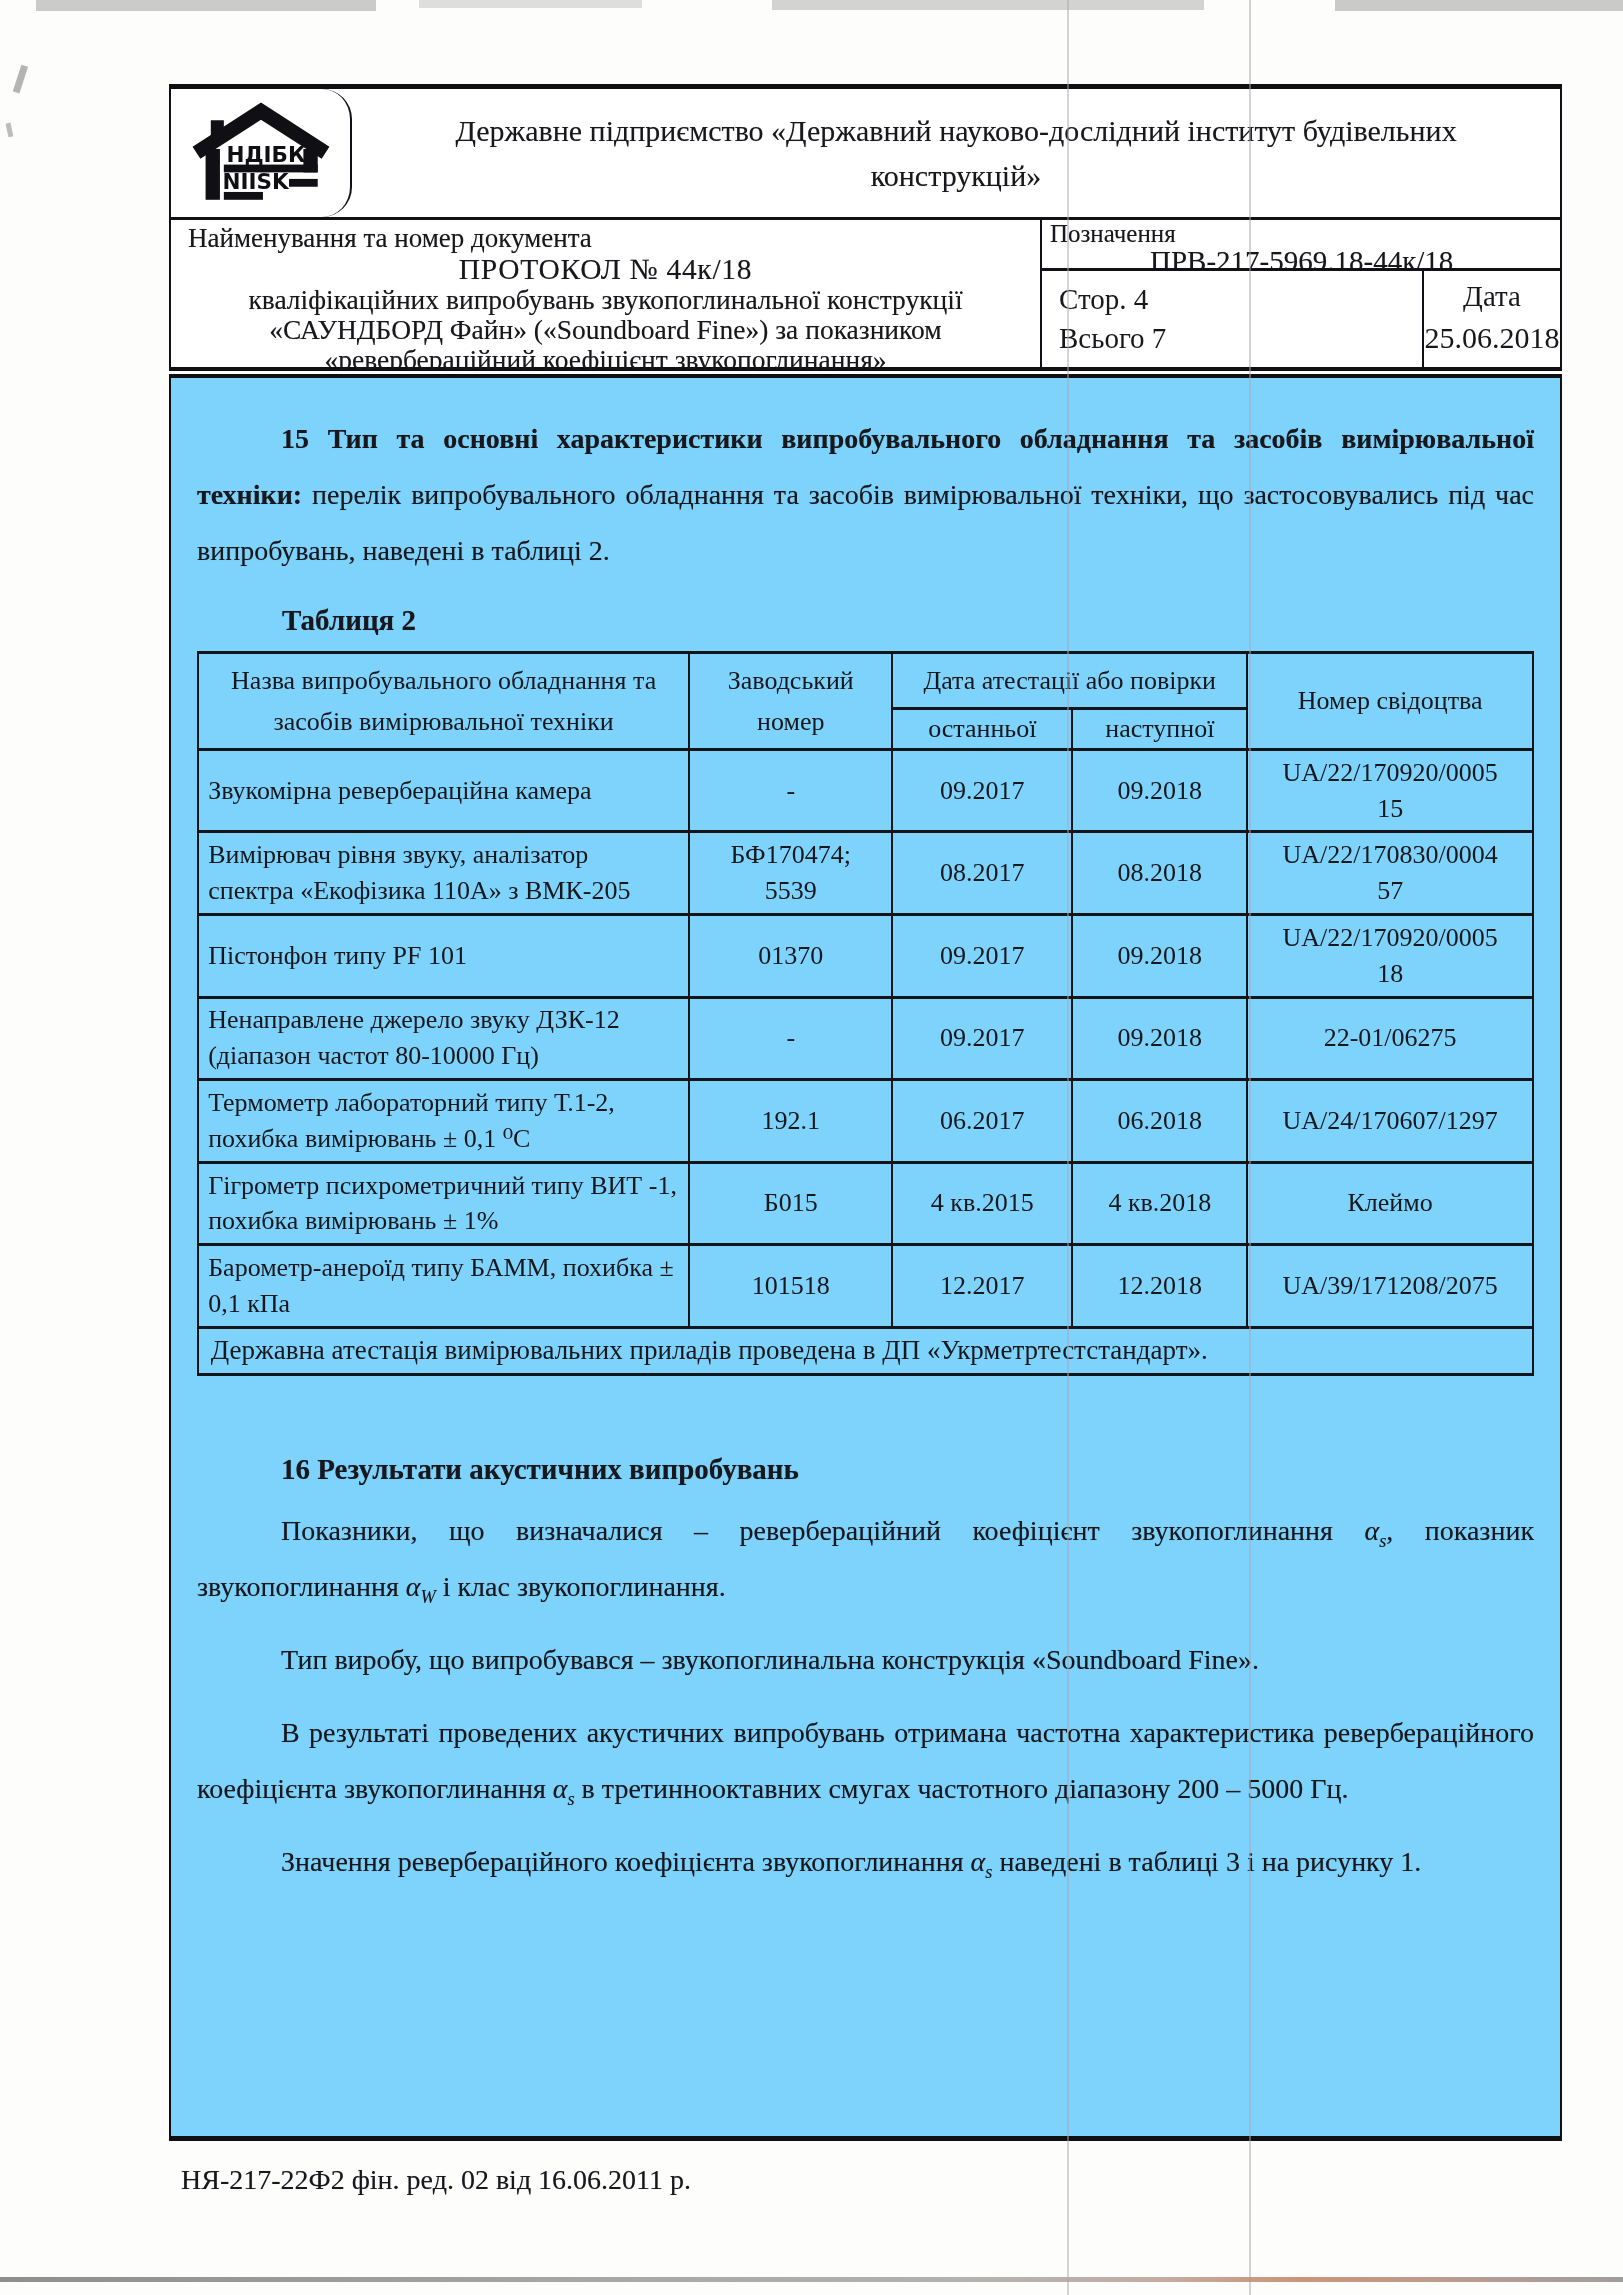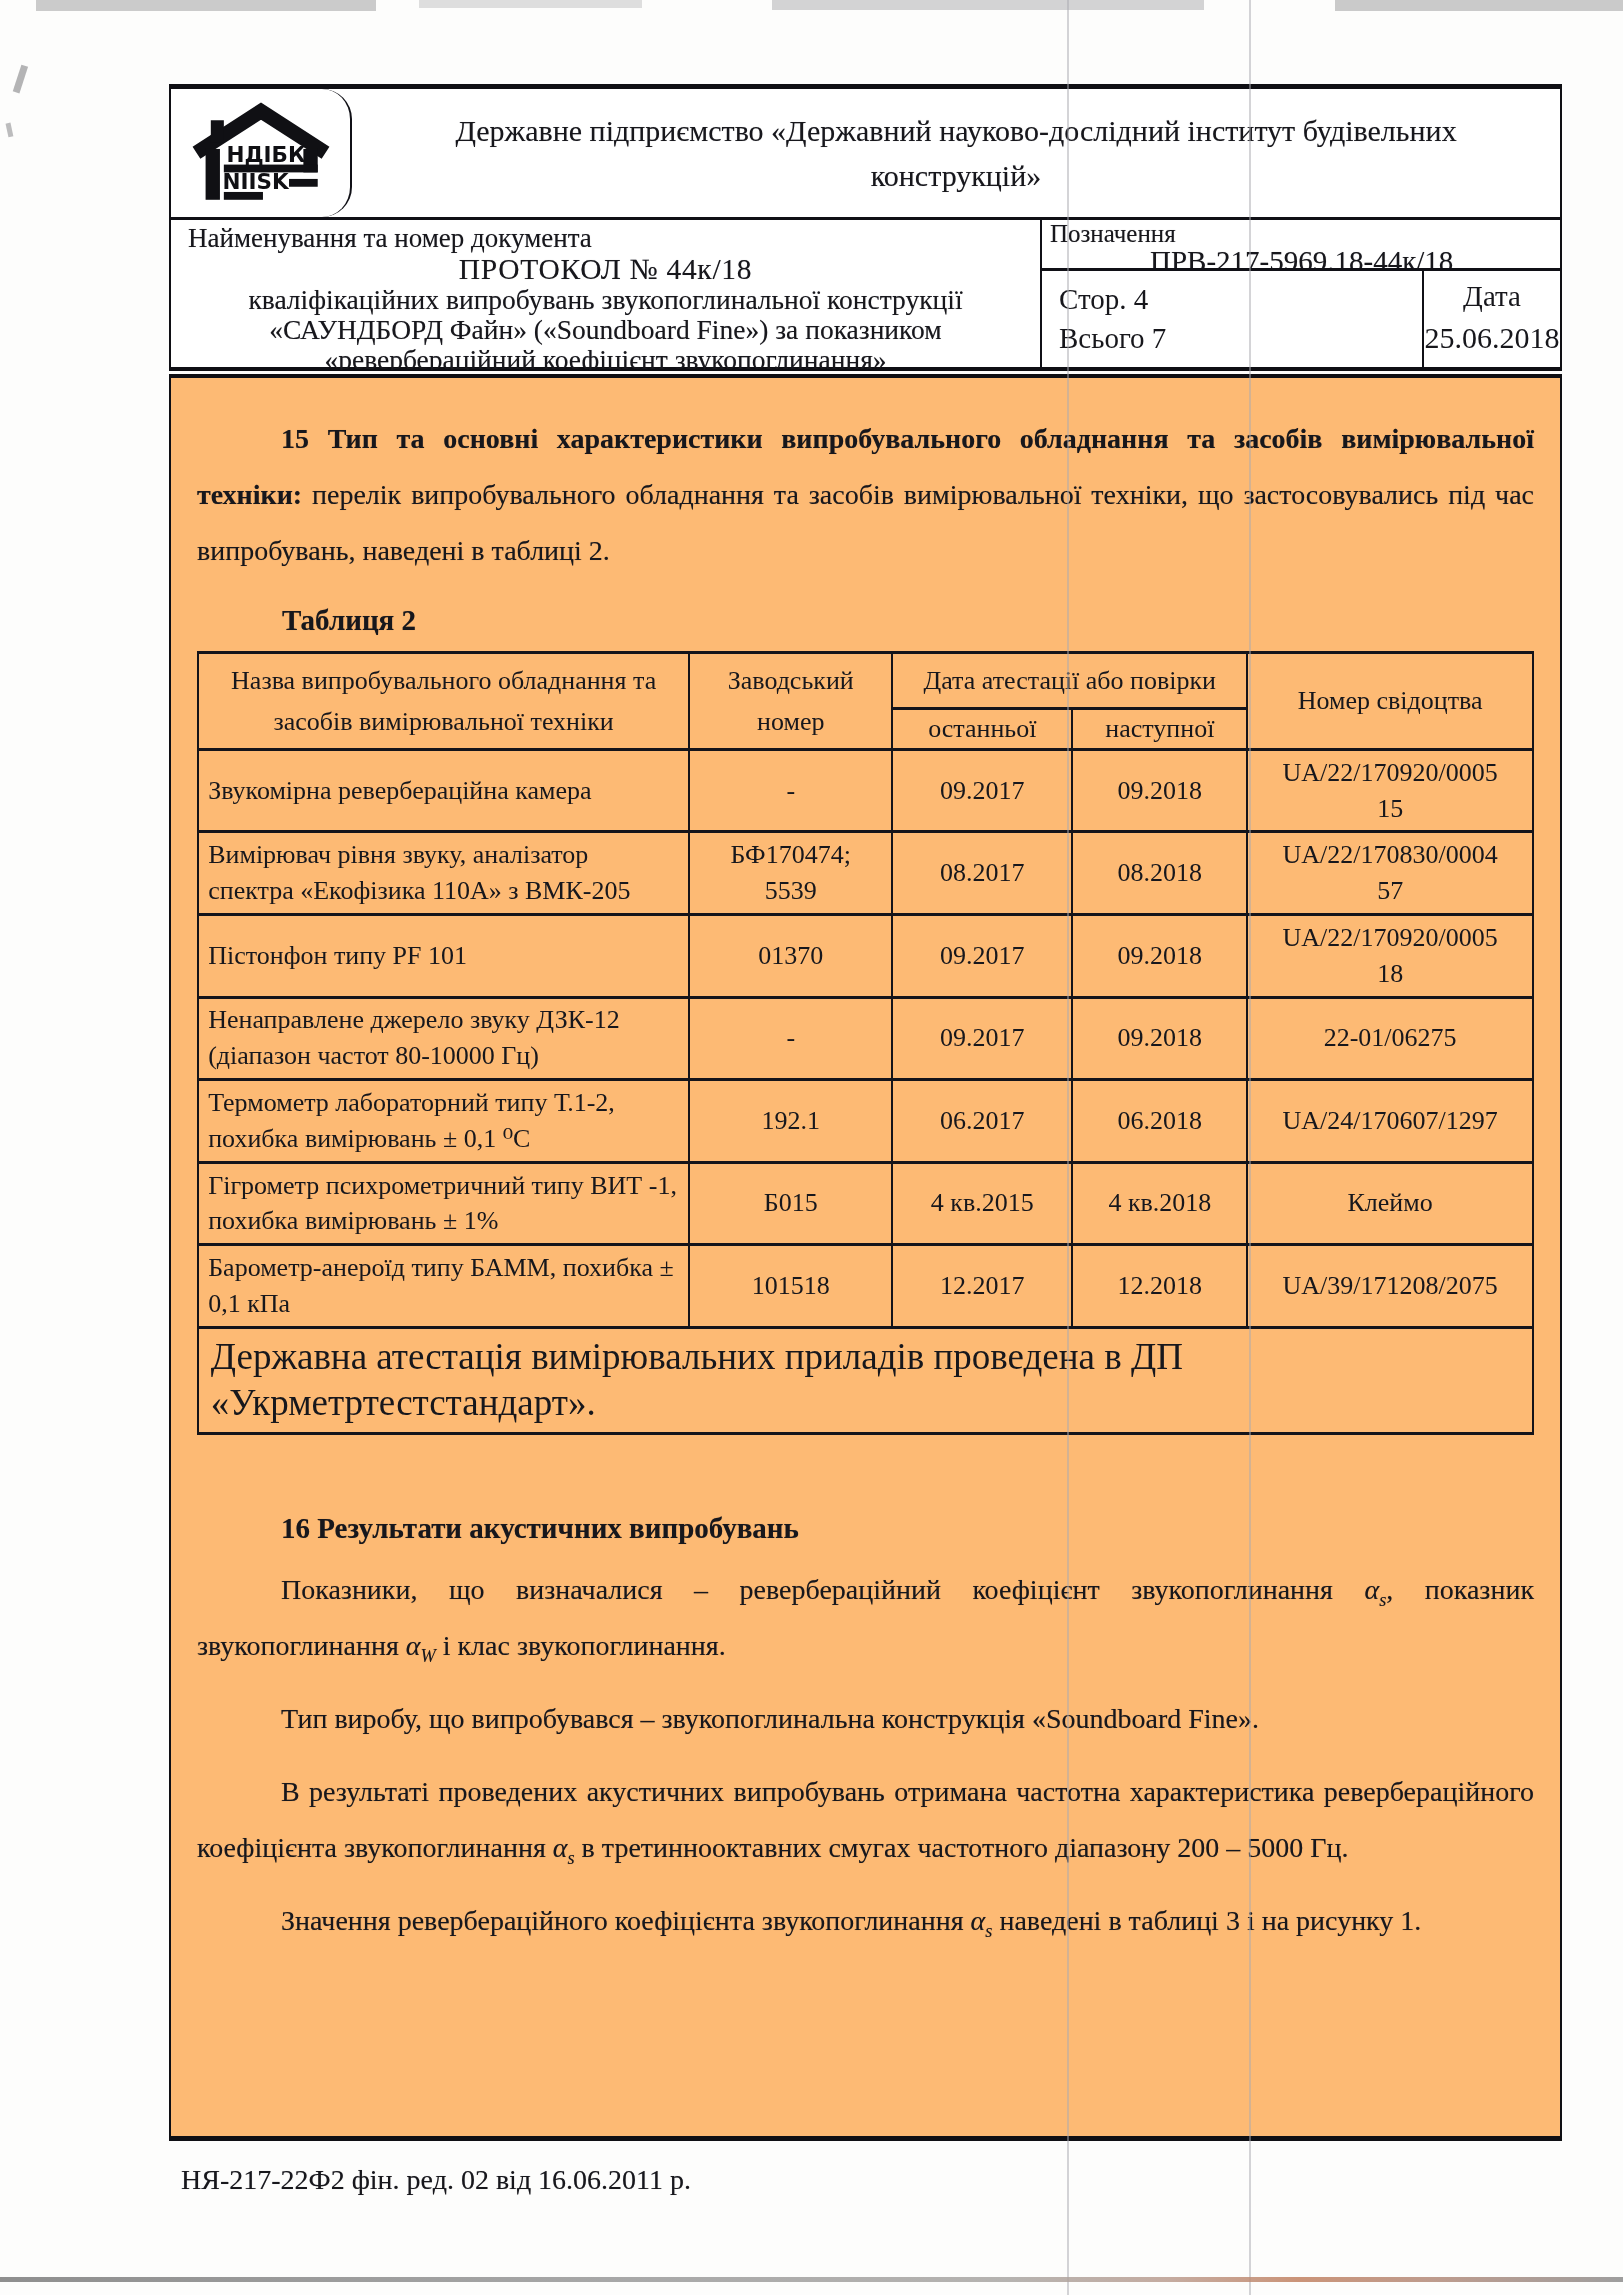--- a/index.html
+++ b/index.html
@@ -42,38 +42,38 @@
   .desig-value { font-size:29px; line-height:1.0; text-align:center; margin-top:0.7px; }
   .hbottom { flex:1; display:flex; }
   .pages-cell { width:382px; border-right:2.6px solid #101016; box-sizing:border-box; padding:9.2px 0 0 17px; font-size:29px; line-height:1.35; }
   .date-cell { flex:1; padding-top:5.2px; font-size:29px; line-height:1.4; text-align:center; overflow:hidden; }
   .date-value { font-size:30px; letter-spacing:0; white-space:nowrap; }
 
   
   .body-box {
     position:absolute; left:169px; top:374px; width:1393px; height:1767px;
     border:2.6px solid #0f0f14; border-top-width:4.6px; border-bottom-width:5.2px;
-    box-sizing:border-box; background:#fdba74; padding:33px 26px 8px 26px; overflow:hidden;
+    box-sizing:border-box; background:#7dd3fc; padding:33px 26px 8px 26px; overflow:hidden;
   }
   .p15 { font-size:28px; line-height:2.0; text-align:justify; text-indent:84px; margin:0; }
   .b { font-weight:bold; }
   .i { font-style:italic; }
   sub { font-size:18.3px; }
   .tbl-caption { font-weight:bold; font-size:29px; margin:25px 0 14.4px 85px; }
 
   table.t2 { width:100%; border-collapse:collapse; font-size:26px; table-layout:fixed; }
   .t2 th, .t2 td {
     border:2px solid #14141a; border-top-width:3.3px; border-bottom-width:3.3px;
     box-sizing:border-box; white-space:pre-line; font-weight:normal;
   }
   .t2 thead th { text-align:center; vertical-align:middle; padding:5.2px 6.5px; line-height:1.6; }
   .t2 thead tr.sub th { line-height:1.15; padding:3.9px 5.2px; border-top-width:2px; }
   .t2 td { padding:3.9px 9.2px; line-height:1.38; text-align:center; vertical-align:middle; }
   .t2 td.cell-name { text-align:left; }
-  .t2 td.note-cell { text-align:left; line-height:1.25; padding:5.2px 11.8px; font-size:37px; }
+  .t2 td.note-cell { text-align:left; line-height:1.25; padding:5.2px 11.8px; font-size:27px; }
 
   .s16-heading { font-weight:bold; font-size:29px; margin:77px 0 0 84px; }
   .para { font-size:28px; line-height:2.0; text-align:justify; text-indent:84px; margin:17px 0 0 0; }
 
   .footer-note { position:absolute; left:181px; top:2164px; font-size:28px; }
 
   
   .logo-svg { display:block; }
 </style>
 </head>

